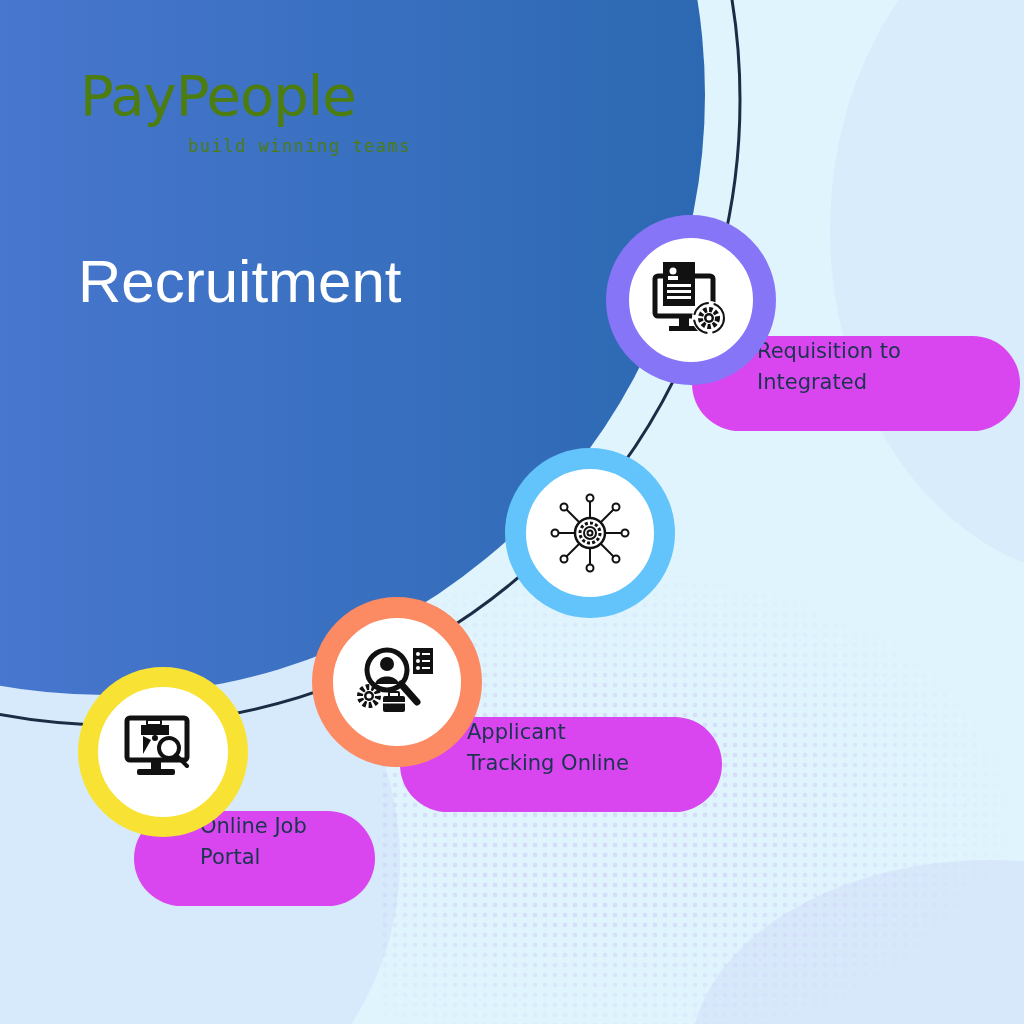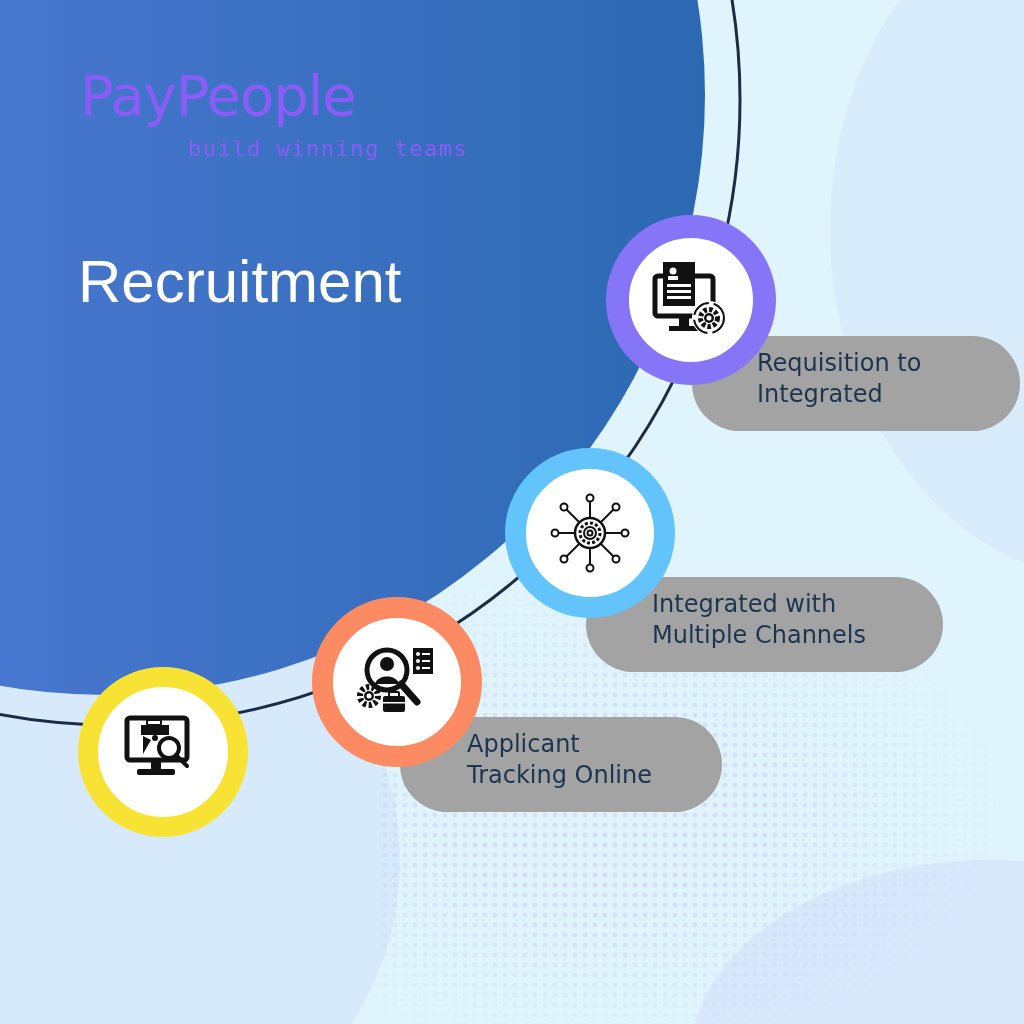--- a/index.html
+++ b/index.html
@@ -8,27 +8,27 @@
   .bg-circle { position: absolute; border-radius: 50%; }
   .bg-circle.c1 { left: 830px; top: -120px; width: 560px; height: 700px; background: #d9ecfb; }
   .bg-circle.c2 { left: -200px; top: 560px; width: 600px; height: 600px; background: #d6eafb; }
   .bg-circle.c3 { left: 690px; top: 860px; width: 600px; height: 400px; background: #d8e8fb; }
   .dots { position: absolute; left: 380px; top: 560px; width: 644px; height: 464px;
           background-image: radial-gradient(circle, rgba(205,200,245,0.55) 2.2px, transparent 2.6px);
           background-size: 10px 10px;
           -webkit-mask-image: radial-gradient(ellipse at 35% 55%, rgba(0,0,0,1) 25%, rgba(0,0,0,0) 70%);
           mask-image: radial-gradient(ellipse at 35% 55%, rgba(0,0,0,1) 25%, rgba(0,0,0,0) 70%); }
   .arcs { position: absolute; left: 0; top: 0; width: 1024px; height: 1024px; }
-  .logo { position: absolute; left: 80px; top: 64px; color: #8b5cf6; }
+  .logo { position: absolute; left: 80px; top: 64px; color: #4d7c0f; }
   .logo-word { font-family: "DejaVu Sans", sans-serif; font-size: 56px; line-height: 64px; letter-spacing: -1px; font-weight: normal; }
-  .logo-tag { font-family: "DejaVu Sans Mono", monospace; font-size: 22px; letter-spacing: 1.5px; margin-top: 8px; margin-left: 108px; text-align: center; }
+  .logo-tag { font-family: "DejaVu Sans Mono", monospace; font-size: 17px; letter-spacing: 1.5px; margin-top: 8px; margin-left: 108px; text-align: center; }
   .headline { position: absolute; left: 78px; top: 244px; color: #fff; font-family: Liberation Sans, sans-serif; font-size: 60px; line-height: 76px; }
   .node { position: absolute; width: 170px; height: 170px; border-radius: 50%; box-sizing: border-box; background: #fff; display: flex; align-items: center; justify-content: center; }
   .node svg { width: 84px; height: 84px; }
-  .pill { position: absolute; background: #a3a3a3; border-radius: 48px; box-sizing: border-box; color: #1b3550; font-family: "DejaVu Sans", sans-serif; font-size: 24px; line-height: 31px; padding-top: 12px; }
+  .pill { position: absolute; background: #d946ef; border-radius: 48px; box-sizing: border-box; color: #1b3550; font-family: "DejaVu Sans", sans-serif; font-size: 21px; line-height: 31px; padding-top: 0; }
   .pill span { display: block; }
 </style>
 </head>
 <body>
 
 <div class="canvas">
 
   <div class="bg-circle c1"></div>
   <div class="bg-circle c2"></div>
   <div class="bg-circle c3"></div>
@@ -70,24 +70,20 @@
       <rect x="18" y="32" width="24" height="3" fill="#fff"></rect>
       <rect x="18" y="38" width="24" height="3" fill="#fff"></rect>
       <circle cx="60" cy="60" r="17" fill="#fff"></circle>
       <circle cx="60" cy="60" r="15" fill="none" stroke="#111" stroke-width="2" stroke-dasharray="20 5"></circle>
       <circle cx="60" cy="60" r="8.5" fill="none" stroke="#111" stroke-width="5" stroke-dasharray="3.5 2.2"></circle>
       <circle cx="60" cy="60" r="5" fill="#111"></circle>
       <circle cx="60" cy="60" r="2.5" fill="#fff"></circle>
     </svg>
   </div>
 
-  <div class="pill" style="left:586px; top:577px; width:357px; height:95px; padding-left:66px;">
-    <span>Integrated with</span>
-    <span>Multiple Channels</span>
-  </div>
   <div class="node" style="left:505px; top:448px; border:21px solid #63c4fc;">
     <svg viewBox="0 0 84 84">
       <g stroke="#111" stroke-width="2" fill="none">
         <line x1="42" y1="28" x2="42" y2="9"></line>
         <line x1="42" y1="56" x2="42" y2="75"></line>
         <line x1="28" y1="42" x2="9" y2="42"></line>
         <line x1="56" y1="42" x2="75" y2="42"></line>
         <line x1="32" y1="32" x2="18" y2="18"></line>
         <line x1="52" y1="32" x2="66" y2="18"></line>
         <line x1="32" y1="52" x2="18" y2="66"></line>
@@ -127,20 +123,24 @@
       <rect x="67" y="27" width="8" height="2" fill="#fff"></rect>
       <circle cx="14" cy="56" r="9" fill="none" stroke="#111" stroke-width="6" stroke-dasharray="3.2 2.4"></circle>
       <circle cx="14" cy="56" r="5" fill="#111"></circle>
       <circle cx="14" cy="56" r="2.5" fill="#fff"></circle>
       <rect x="28" y="56" width="22" height="16" rx="2" fill="#111"></rect>
       <rect x="34" y="52" width="10" height="5" rx="1" fill="none" stroke="#111" stroke-width="2"></rect>
       <rect x="28" y="62" width="22" height="1.5" fill="#fff"></rect>
     </svg>
   </div>
 
+  <div class="pill" style="left:134px; top:811px; width:241px; height:95px; padding-left:66px;">
+    <span>Online Job</span>
+    <span>Portal</span>
+  </div>
   <div class="node" style="left:78px; top:667px; border:20px solid #f8e335;">
     <svg viewBox="0 0 84 84">
       <rect x="6" y="8" width="60" height="42" rx="3" fill="none" stroke="#111" stroke-width="5"></rect>
       <rect x="30" y="50" width="10" height="9" fill="#111"></rect>
       <rect x="16" y="59" width="38" height="6" rx="2" fill="#111"></rect>
       <rect x="26" y="10" width="14" height="5" rx="1" fill="none" stroke="#111" stroke-width="2"></rect>
       <rect x="20" y="15" width="28" height="10" fill="#111"></rect>
       <circle cx="34" cy="28" r="3" fill="#111"></circle>
       <path d="M22 26 L30 30 L22 44 Z" fill="#111"></path>
       <circle cx="48" cy="38" r="10" fill="#fff" stroke="#111" stroke-width="4"></circle>

